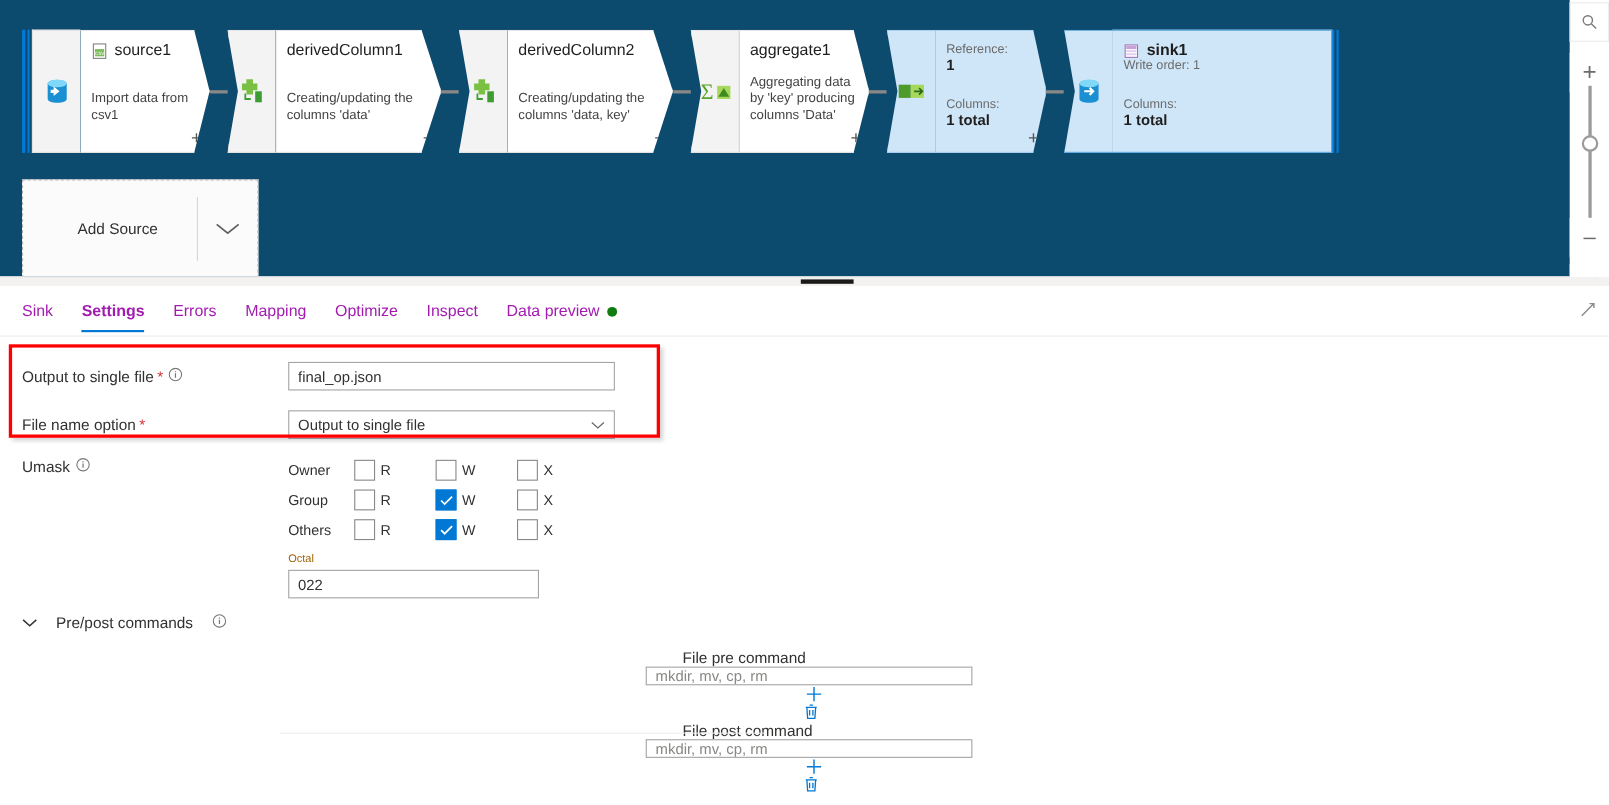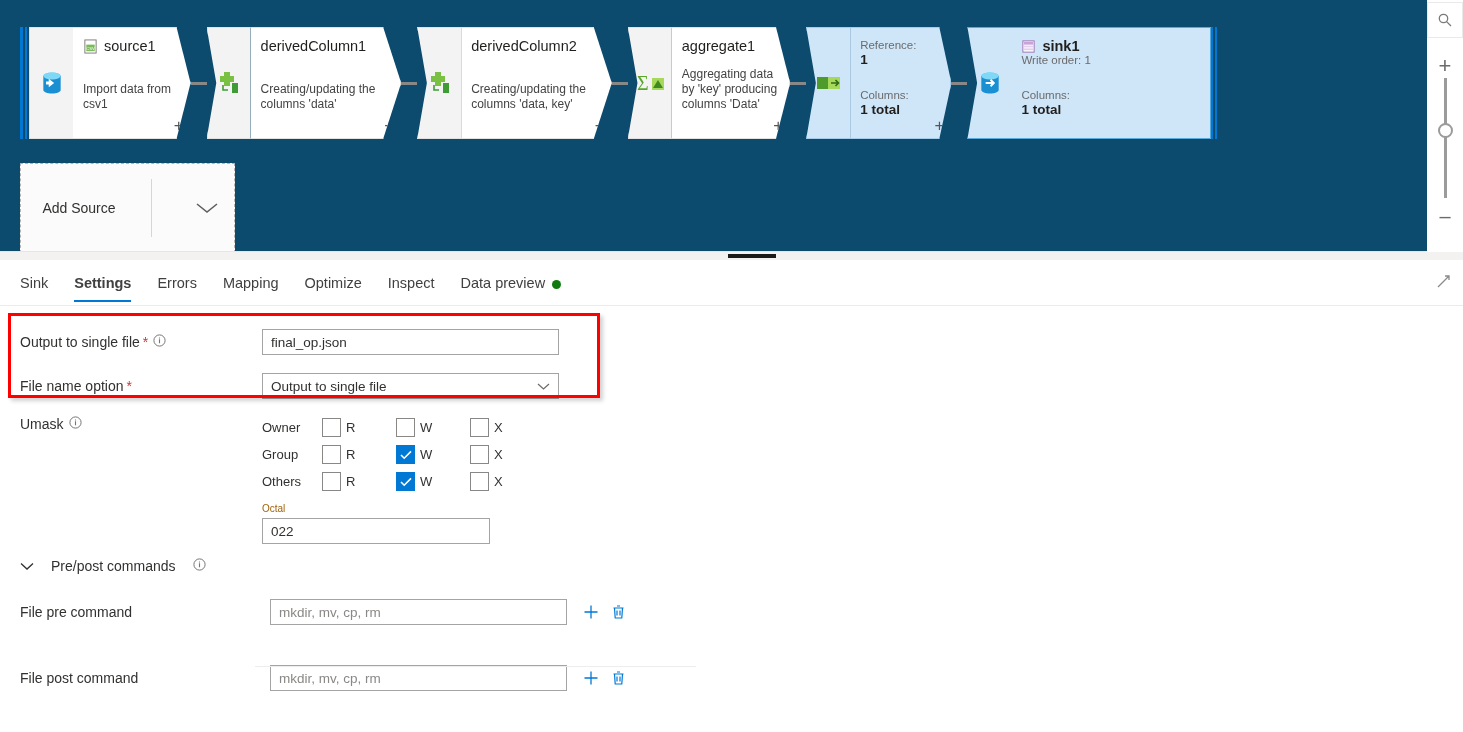--- a/index.html
+++ b/index.html
@@ -60,21 +60,21 @@
 
   
   .dbicon { width: 26px; height: 26px; }
   .miniico { width: 15px; height: 15px; }
 
   .addsource {
     position: absolute; left: 20px; top: 163px;
     width: 215px; height: 90px;
     border: 1px dashed #b3b3b3; background: #fbfbfb;
     display: flex; align-items: center; justify-content: flex-end;
-    color: #6e6e6e; font-size: 13.5px; gap: 28px;
+    color: #6e6e6e; font-size: 13.5px;
   }
   .addsource .lbl { flex: 1; text-align: center; padding-left: 14px; }
   .addsource .divider { width: 1px; height: 58px; background: #d6d6d6; }
   .addsource .chev { width: 54px; display: flex; align-items: center; justify-content: center; }
 
   
   .zoombar { position: absolute; right: 0; top: 0; width: 36px; height: 252px; }
   .zbtn {
     position: absolute; left: 0; width: 36px; height: 36px;
     background: #fff; border: 1px solid #eaeaea;
@@ -87,21 +87,21 @@
     border: 2px solid #9b9b9b; border-radius: 50%; background: #fff;
   }
 
   
   .splitter { position: absolute; left: 0; top: 252px; width: 1463px; height: 8px; background: #f3f2f1; }
   .splitter .grip { position: absolute; left: 728px; top: 2px; width: 48px; height: 4px; background: #1b1a19; }
 
   
   .panel { position: absolute; left: 0; top: 260px; width: 1463px; height: 472px; background: #fff; }
   .tabs { display: flex; align-items: center; gap: 26px; padding: 12px 0 0 20px; height: 45px; }
-  .tab { position: relative; font-size: 14.5px; color: #404040; padding-bottom: 11px; cursor: pointer; white-space: nowrap; }
+  .tab { position: relative; font-size: 14.5px; color: #a21caf; padding-bottom: 11px; cursor: pointer; white-space: nowrap; }
   .tab.active { font-weight: 700; }
   .tab.active::after { content: ""; position: absolute; left: 0; right: 0; bottom: 0; height: 2.5px; background: #0078d4; }
   .tab .dot { display: inline-block; width: 9px; height: 9px; border-radius: 50%; background: #107c10; margin-left: 7px; vertical-align: middle; }
   .tabline { position: absolute; left: 0; top: 45px; width: 1463px; height: 1px; background: #ebebeb; }
   .expandico { position: absolute; right: 12px; top: 14px; color: #7a7a7a; }
 
   
   .form { position: absolute; left: 0; top: 60px; width: 100%; }
   .row { display: flex; align-items: center; height: 44px; }
   .lbl { width: 262px; padding-left: 20px; font-size: 14px; color: #323130; }
@@ -129,21 +129,21 @@
   .umask .lbl { padding-top: 2px; }
   .permrow { display: flex; align-items: center; height: 27px; }
   .permname { width: 60px; font-size: 13px; color: #323130; }
   .permcell { width: 74px; display: flex; align-items: center; gap: 5px; font-size: 13px; color: #323130; }
   .cb { width: 19px; height: 19px; border: 1px solid #8a8886; background: #fff; display: inline-block; }
   .cb.on { background: #0078d4; border-color: #0078d4; display: flex; align-items: center; justify-content: center; }
   .octl { font-size: 10px; font-weight: 400; color: #a16207; margin: 8px 0 4px 0; }
   .octin { width: 228px; }
 
   .section { display: flex; align-items: center; gap: 17px; padding: 14px 0 0 20px; font-size: 14px; }
-  .cmdrow { display: flex; align-items: center; }
+  .cmdrow { display: flex; align-items: center; flex-direction: column; }
   .cmdtxt { width: 297px; height: 26px; margin-left: 8px; }
   .act { color: #0078d4; margin-left: 16px; display: flex; align-items: center; }
   .sep { position: absolute; left: 255px; width: 441px; height: 1px; background: #ededed; }
 </style>
 </head>
 <body>
 
 <div class="canvas">
   <div class="flow">
 

